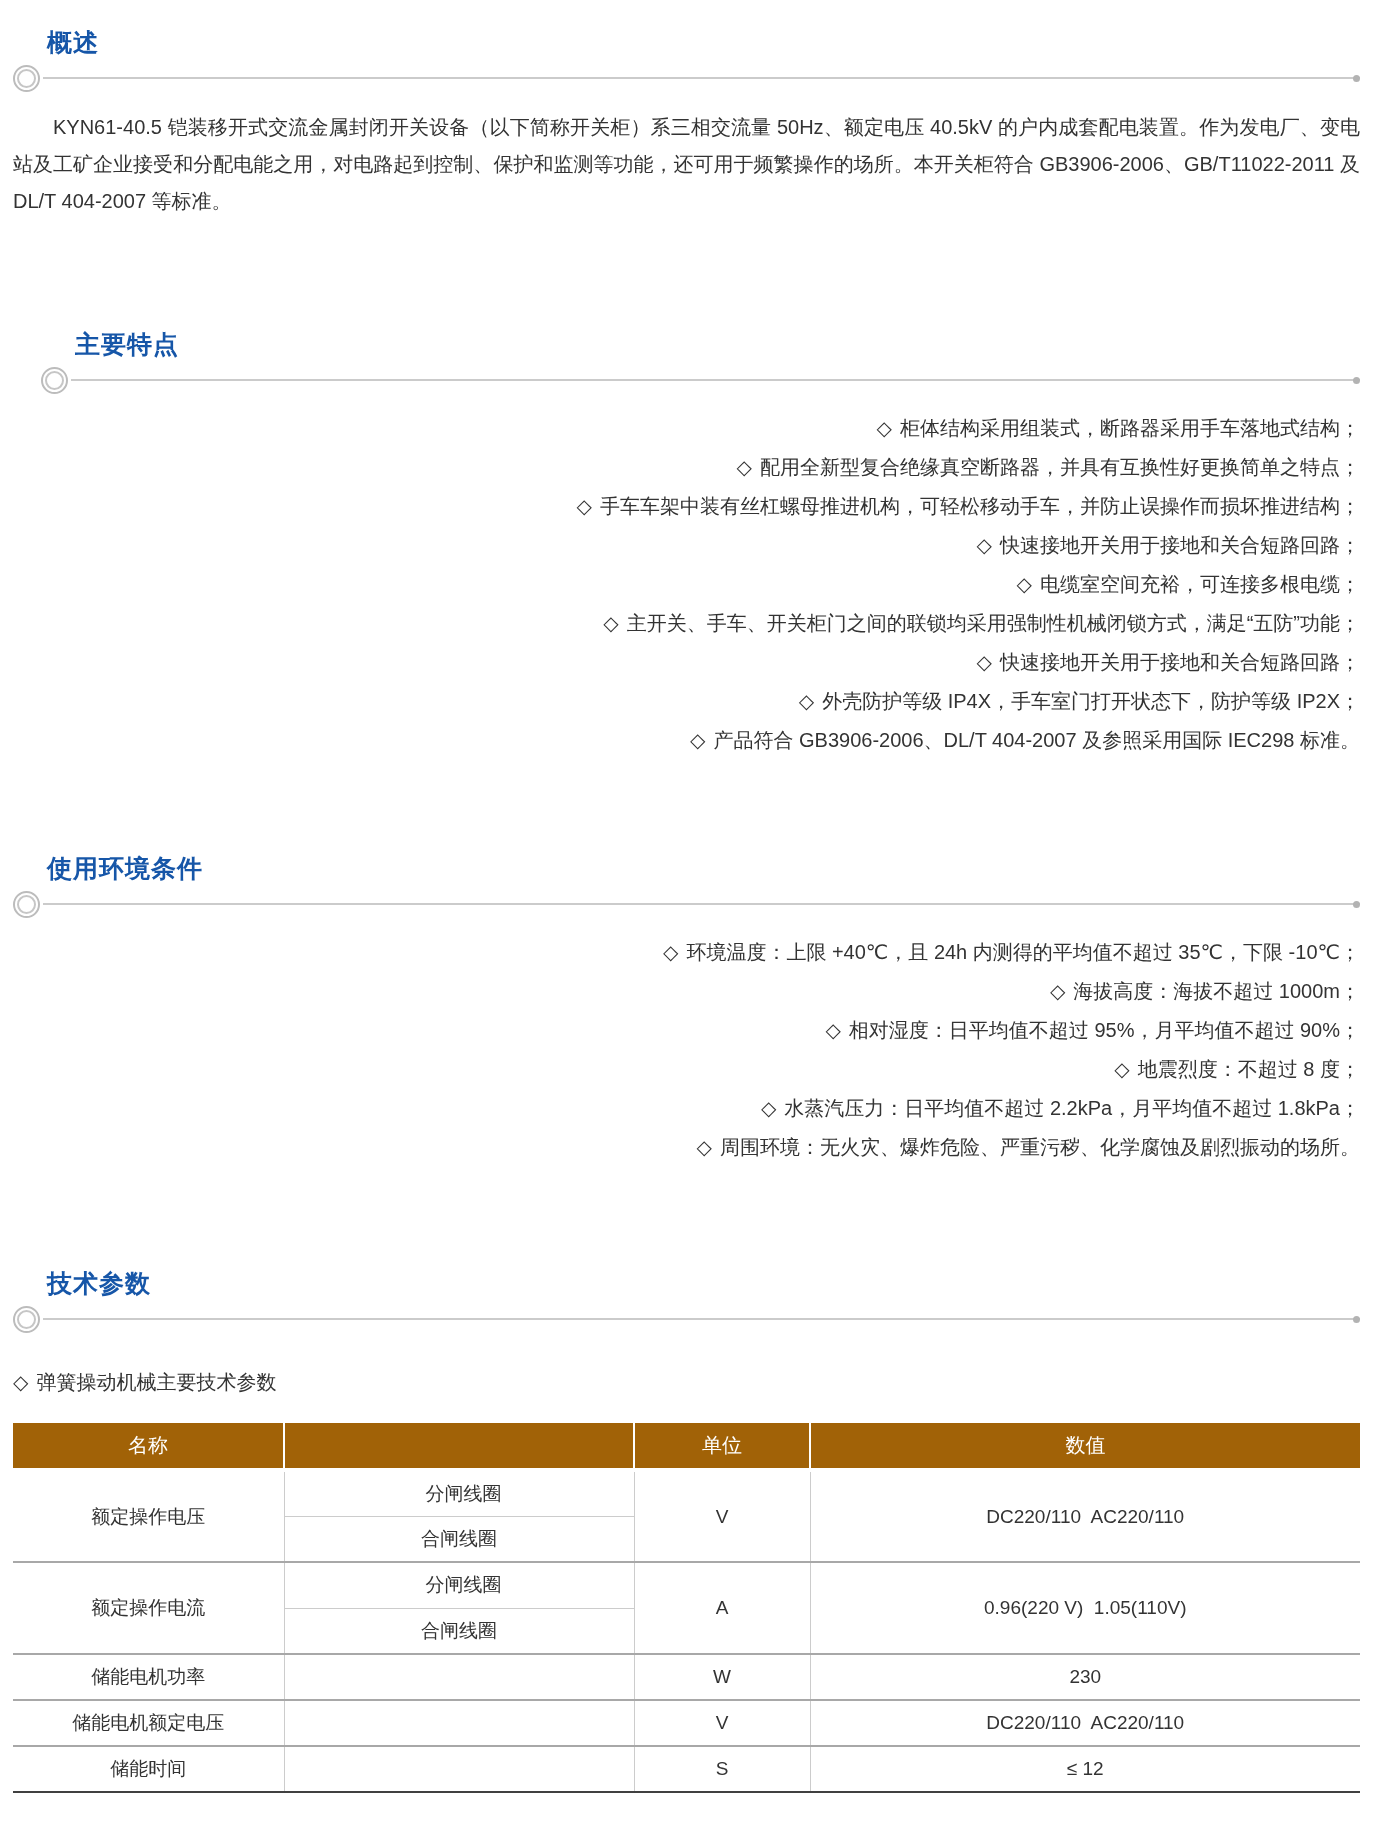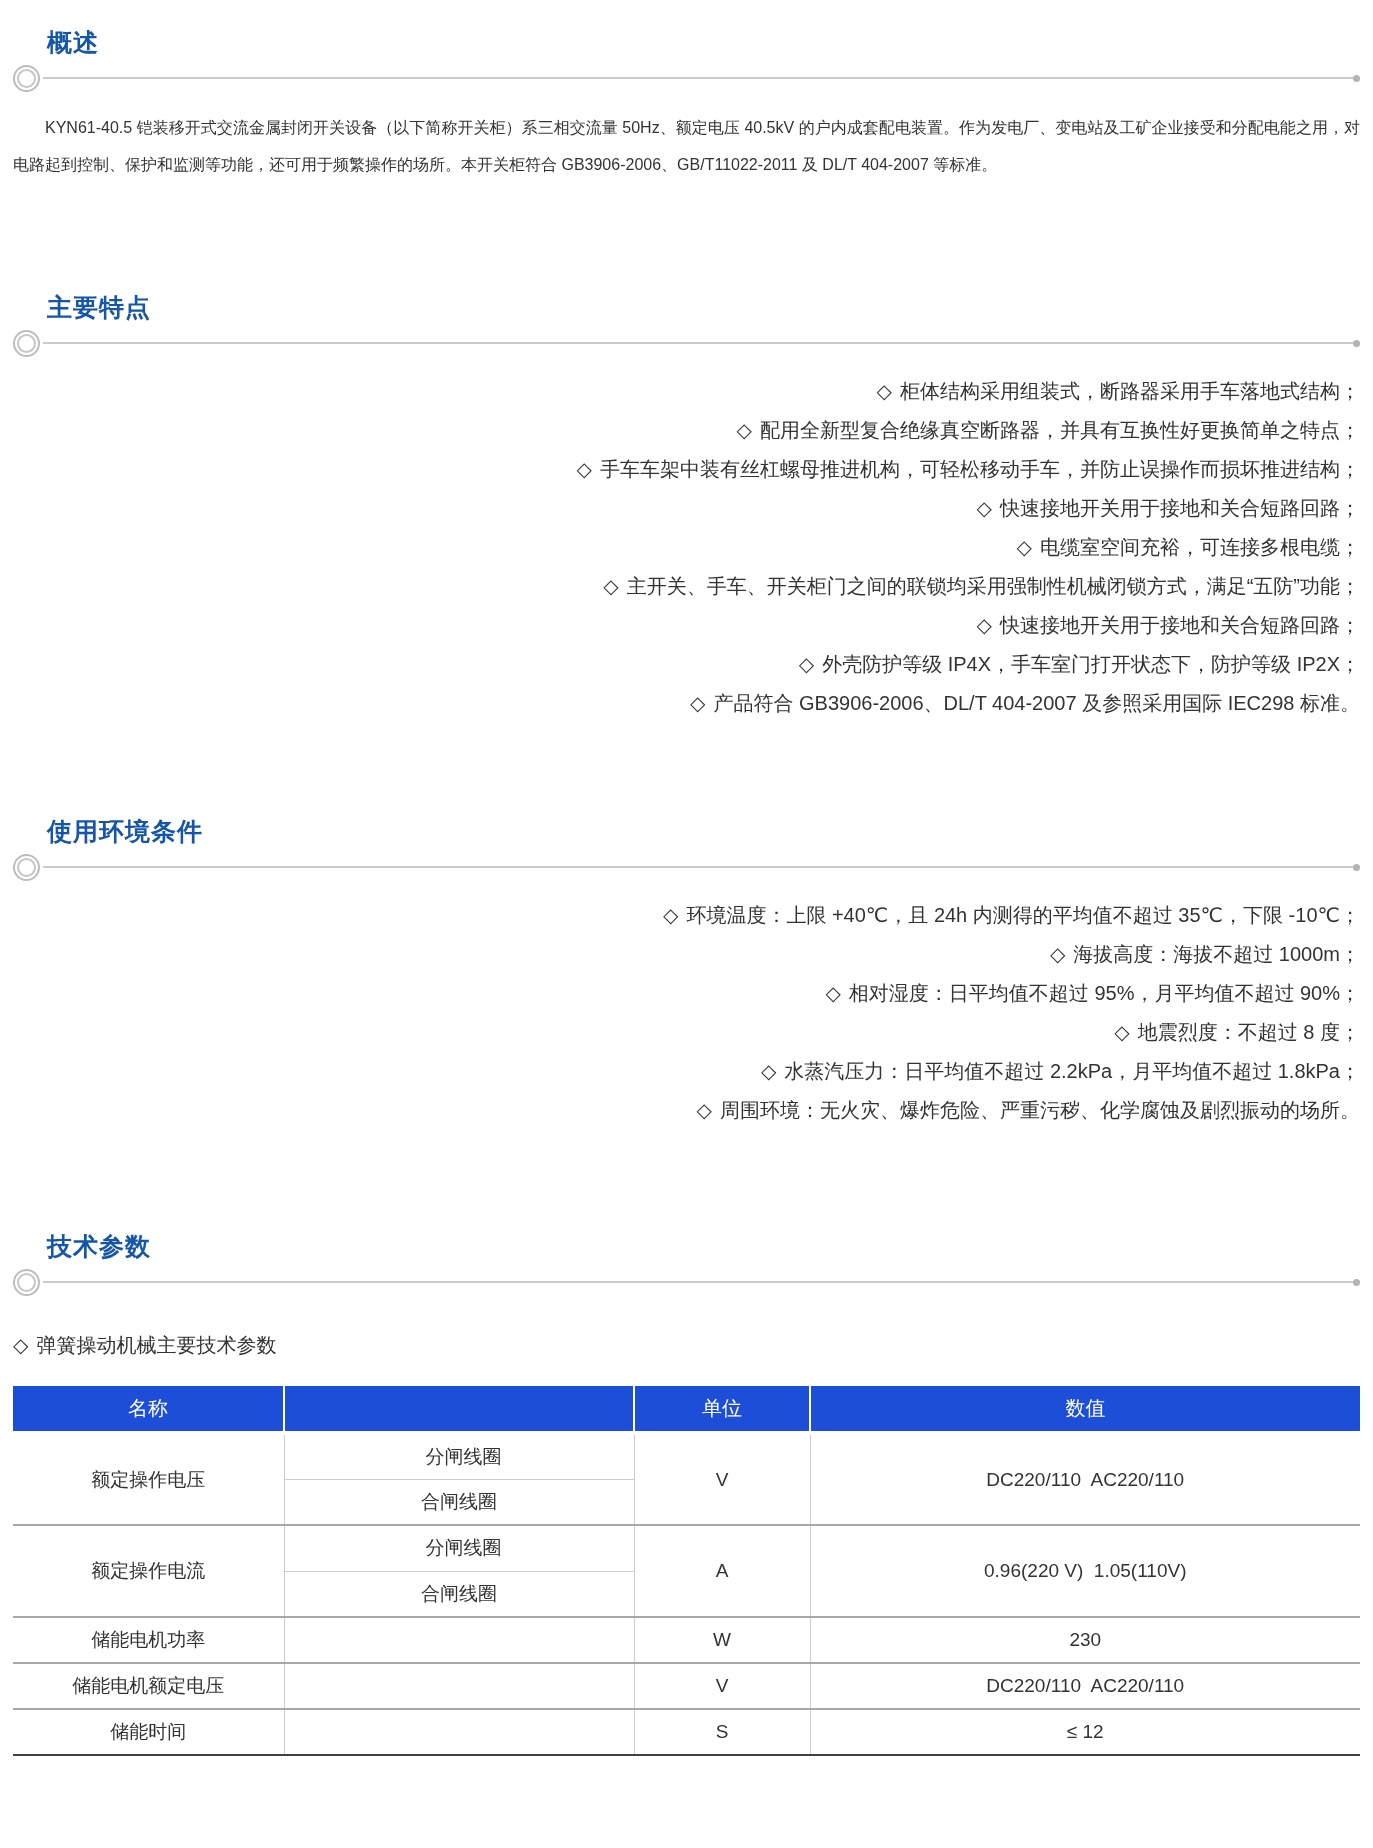--- a/index.html
+++ b/index.html
@@ -36,38 +36,38 @@
   }
   .rule-line { flex: 1; height: 2px; background: #cbcbcb; margin-left: 3px; position: relative; }
   .rule-line::after {
     content: ""; position: absolute; right: 0; top: -2.5px;
     width: 7px; height: 7px; border-radius: 50%; background: #b3b3b3;
   }
 
   
   .overview-paragraph {
     margin-top: 16px;
-    font-size: 16px;
+    font-size: 20px;
     line-height: 37px;
     text-indent: 2em;
     color: #333;
     text-align: justify;
   }
 
   
   .bullet-list { list-style: none; margin-top: 14px; text-align: right; }
   .bullet-list li {
     font-size: 20px;
     line-height: 39px;
     white-space: nowrap;
     color: #333;
   }
   .bullet { margin-right: 8px; color: #333; font-size: 20px; }
 
-  .features-section { margin-top: 108px; }
+  .features-section { margin-top: 108px; margin-left: 28px; }
   .environment-section { margin-top: 92px; }
   .parameters-section { margin-top: 100px; }
 
   .table-subtitle {
     margin-top: 33px;
     font-size: 20px;
     line-height: 30px;
     color: #333;
   }
 
@@ -77,21 +77,21 @@
     width: 1347px;
     border-collapse: collapse;
     table-layout: fixed;
   }
   col.c-name  { width: 271px; }
   col.c-sub   { width: 350px; }
   col.c-unit  { width: 176px; }
   col.c-value { width: 550px; }
 
   table.params thead th {
-    background: #1d4ed8;
+    background: #a16207;
     color: #ffffff;
     font-size: 20px;
     font-weight: 400;
     height: 47px;
     text-align: center;
     border-right: 2px solid #ffffff;
     border-bottom: 4px solid #ffffff;
   }
   table.params thead th:last-child { border-right: none; }
 

